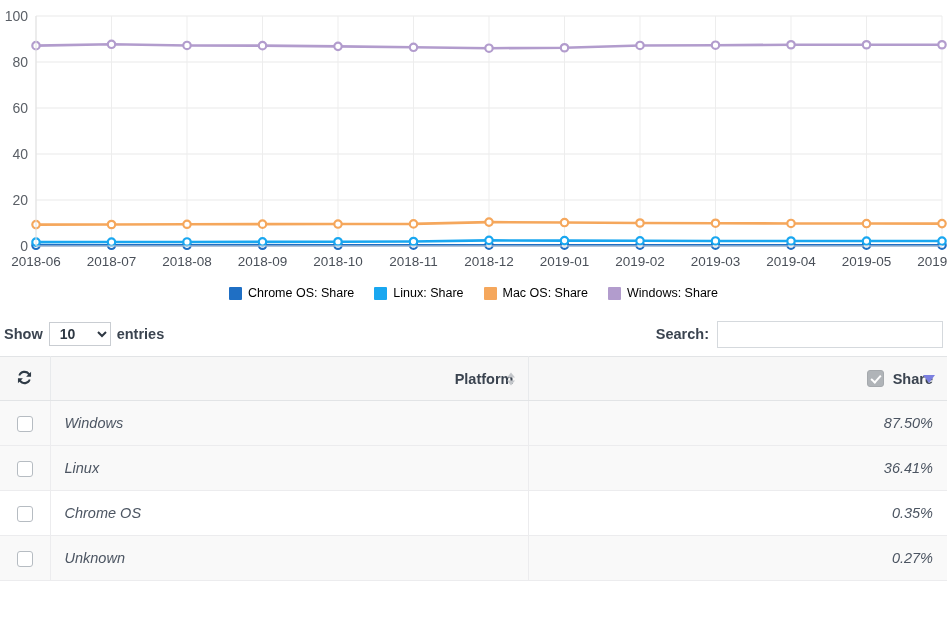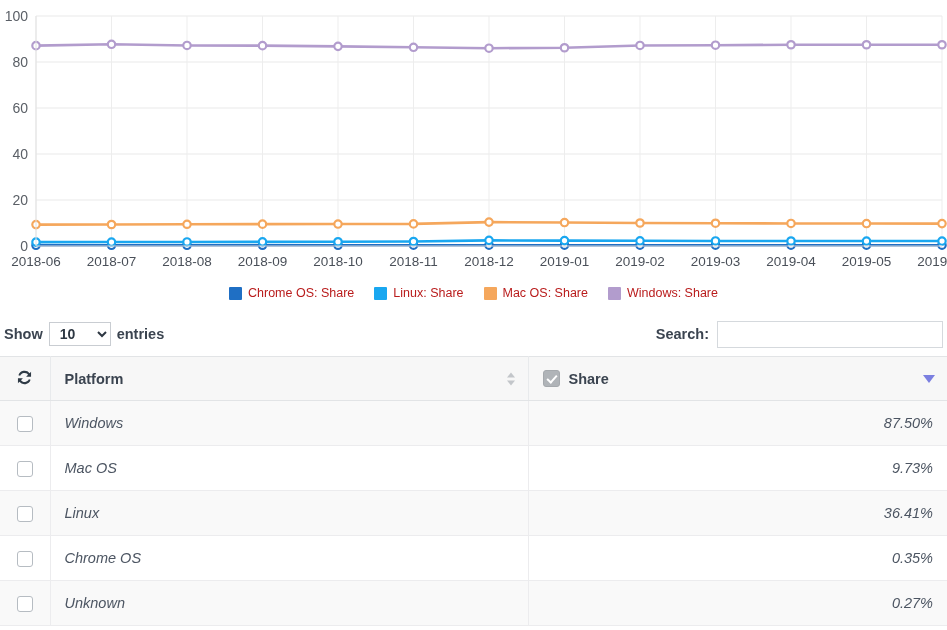--- a/index.html
+++ b/index.html
@@ -22,21 +22,21 @@
     position: absolute;
     left: 0; top: 286px;
     width: 947px;
     display: flex;
     justify-content: center;
     align-items: center;
     gap: 20px;
   }
   .legend-item { display:flex; align-items:center; gap:6px; cursor:pointer; }
   .legend-swatch { width: 13px; height: 13px; border-radius: 1px; display:block; }
-  .legend-label { font-size: 12.5px; color: #b91c1c; white-space: nowrap; }
+  .legend-label { font-size: 12.5px; color: #000000; white-space: nowrap; }
 
   
   #controls {
     position: relative;
     height: 44px;
     padding: 0 4px;
     display: flex;
     align-items: center;
     justify-content: space-between;
   }
@@ -92,21 +92,21 @@
     font-weight: bold;
     color: #3b4450;
     position: relative;
     cursor: pointer;
     vertical-align: middle;
     font-size: 14.5px;
   }
   table.dt thead th.th-check { text-align:center; padding:0; border-right:1px solid #e8eaec; }
   table.dt thead th:last-child { border-right: none; }
 
-  .th-inner { display:flex; align-items:center; gap: 9px; }
+  .th-inner { display:flex; align-items:center; gap: 9px; justify-content: flex-end; }
   .sort-ind { position: absolute; right: 12px; top: 50%; transform: translateY(-50%); }
 
   .caret-both { display:inline-block; width:9px; }
   .caret-both i { display:block; width:0; height:0; border-left:4.5px solid transparent; border-right:4.5px solid transparent; }
   .caret-both i.up { border-bottom: 5px solid #c3c6ca; margin-bottom: 3px; }
   .caret-both i.down { border-top: 5px solid #c3c6ca; }
   .caret-desc { display:block; width:0; height:0; border-left:6px solid transparent; border-right:6px solid transparent; border-top:8px solid #7b7fe0; }
 
   table.dt tbody td {
     height: 45px;
@@ -327,25 +327,20 @@
           </span>
         </th>
       </tr>
     </thead>
     <tbody id="table-body">
         <tr class="odd">
           <td class="td-check"><span class="cb"></span></td>
           <td class="td-platform">Windows</td>
           <td class="td-share">87.50%</td>
         </tr>
-        <tr class="even">
-          <td class="td-check"><span class="cb"></span></td>
-          <td class="td-platform">Mac OS</td>
-          <td class="td-share">9.73%</td>
-        </tr>
         <tr class="odd">
           <td class="td-check"><span class="cb"></span></td>
           <td class="td-platform">Linux</td>
           <td class="td-share">36.41%</td>
         </tr>
         <tr class="even">
           <td class="td-check"><span class="cb"></span></td>
           <td class="td-platform">Chrome OS</td>
           <td class="td-share">0.35%</td>
         </tr>

